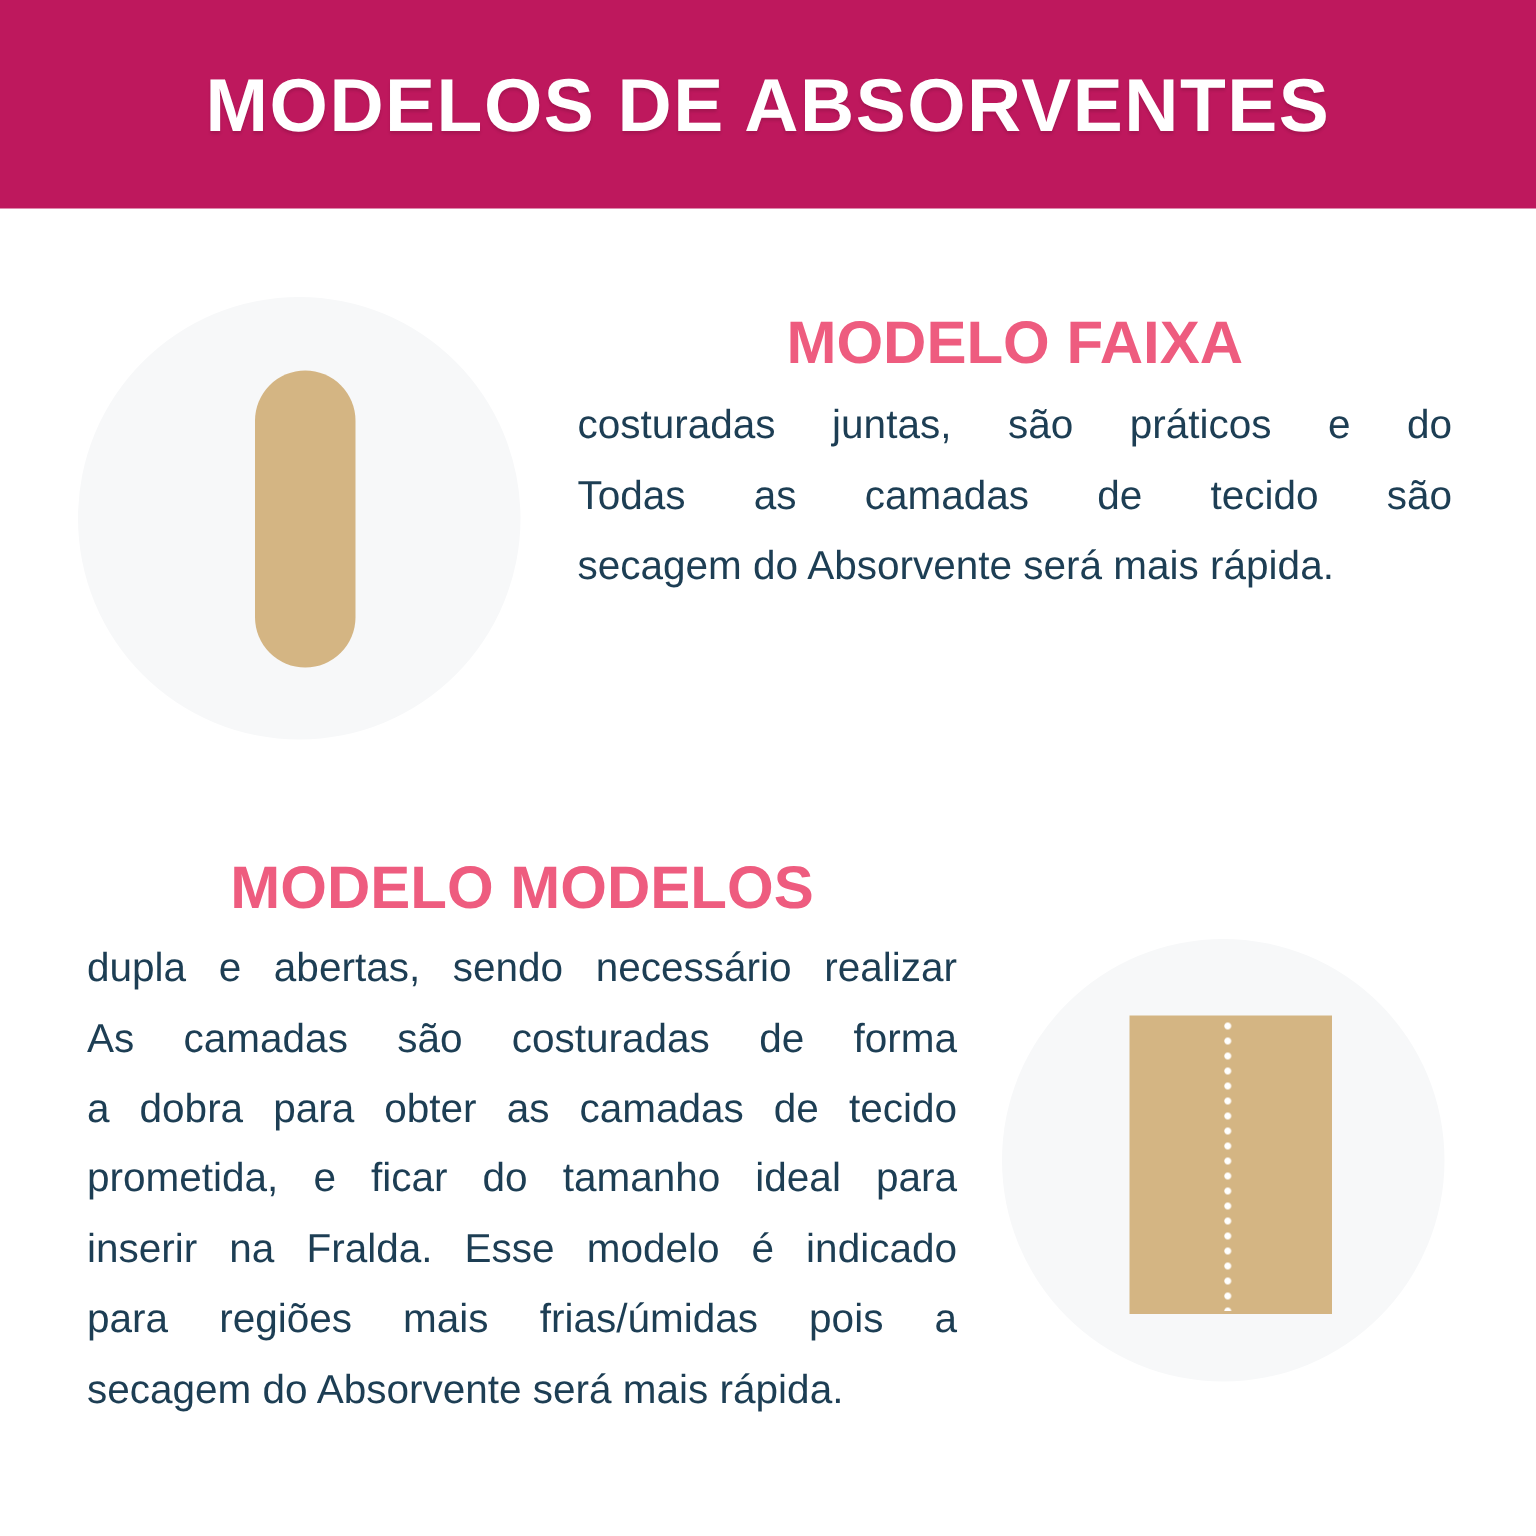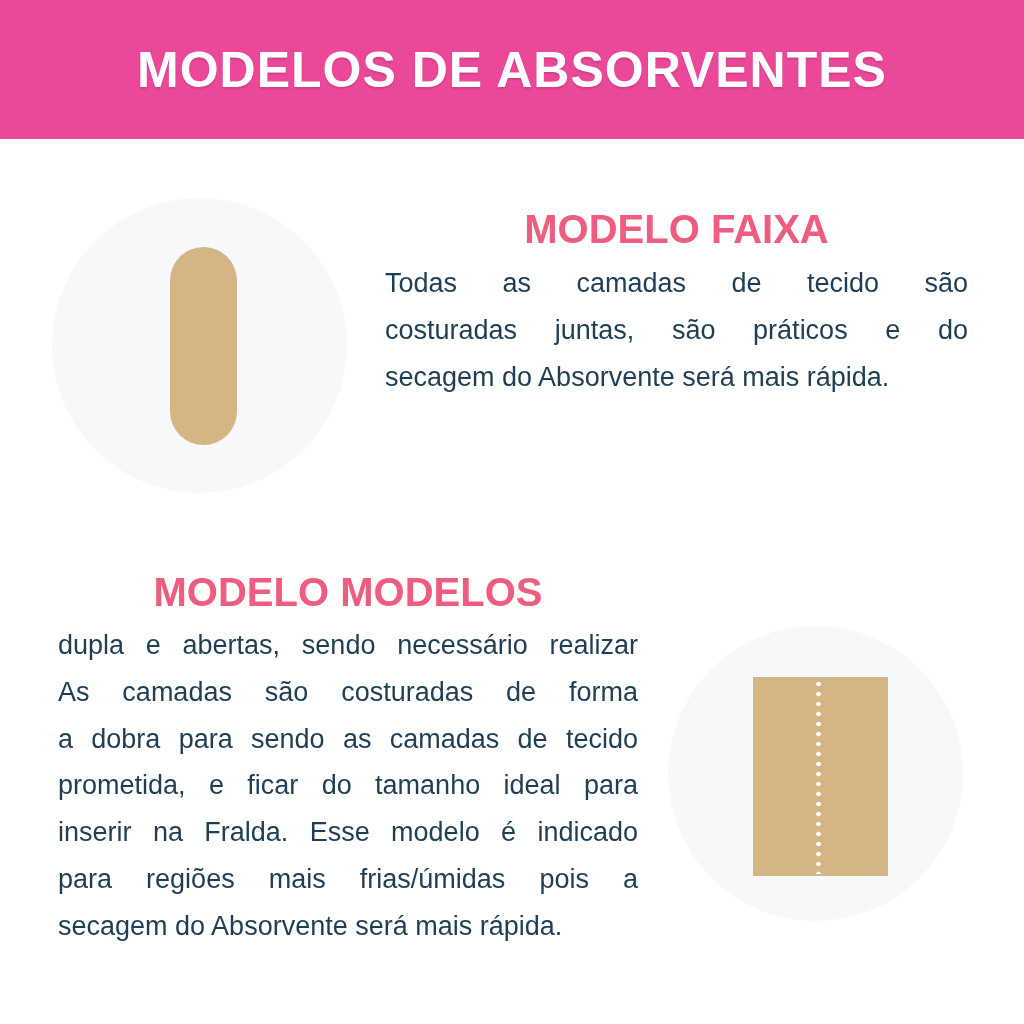--- a/index.html
+++ b/index.html
@@ -14,21 +14,21 @@
     height: 1024px;
     background: #ffffff;
     overflow: hidden;
   }
 
   
   .header {
     position: absolute;
     left: 0; top: 0;
     width: 1024px; height: 139px;
-    background: #ec4899;
+    background: #be185d;
     display: flex;
     align-items: center;
     justify-content: center;
   }
   .header-title {
     color: #ffffff;
     font-size: 50px;
     font-weight: bold;
     letter-spacing: 1px;
     text-shadow: 0 2px 2px rgba(0,0,0,0.12);
@@ -108,31 +108,31 @@
     <div class="header-title">MODELOS DE ABSORVENTES</div>
   </div>
 
   <div class="illus-circle circle-faixa">
     <div class="pad-pill"></div>
   </div>
 
   <div class="section-title title-faixa">MODELO FAIXA</div>
 
   <div class="body-text body-faixa">
+    <div class="body-line">costuradas juntas, são práticos e do</div>
     <div class="body-line">Todas as camadas de tecido são</div>
-    <div class="body-line">costuradas juntas, são práticos e do</div>
     <div class="body-line last">secagem do Absorvente será mais rápida.</div>
   </div>
 
   <div class="section-title title-toalha">MODELO MODELOS</div>
 
   <div class="body-text body-toalha">
     <div class="body-line">dupla e abertas, sendo necessário realizar</div>
     <div class="body-line">As camadas são costuradas de forma</div>
-    <div class="body-line">a dobra para sendo as camadas de tecido</div>
+    <div class="body-line">a dobra para obter as camadas de tecido</div>
     <div class="body-line">prometida,  e ficar do tamanho ideal para</div>
     <div class="body-line">inserir na Fralda. Esse modelo é indicado</div>
     <div class="body-line">para regiões mais frias/úmidas pois a</div>
     <div class="body-line last">secagem do Absorvente será mais rápida.</div>
   </div>
 
   <div class="illus-circle circle-toalha">
     <div class="pad-rect">
       <div class="fold-line"></div>
     </div>

